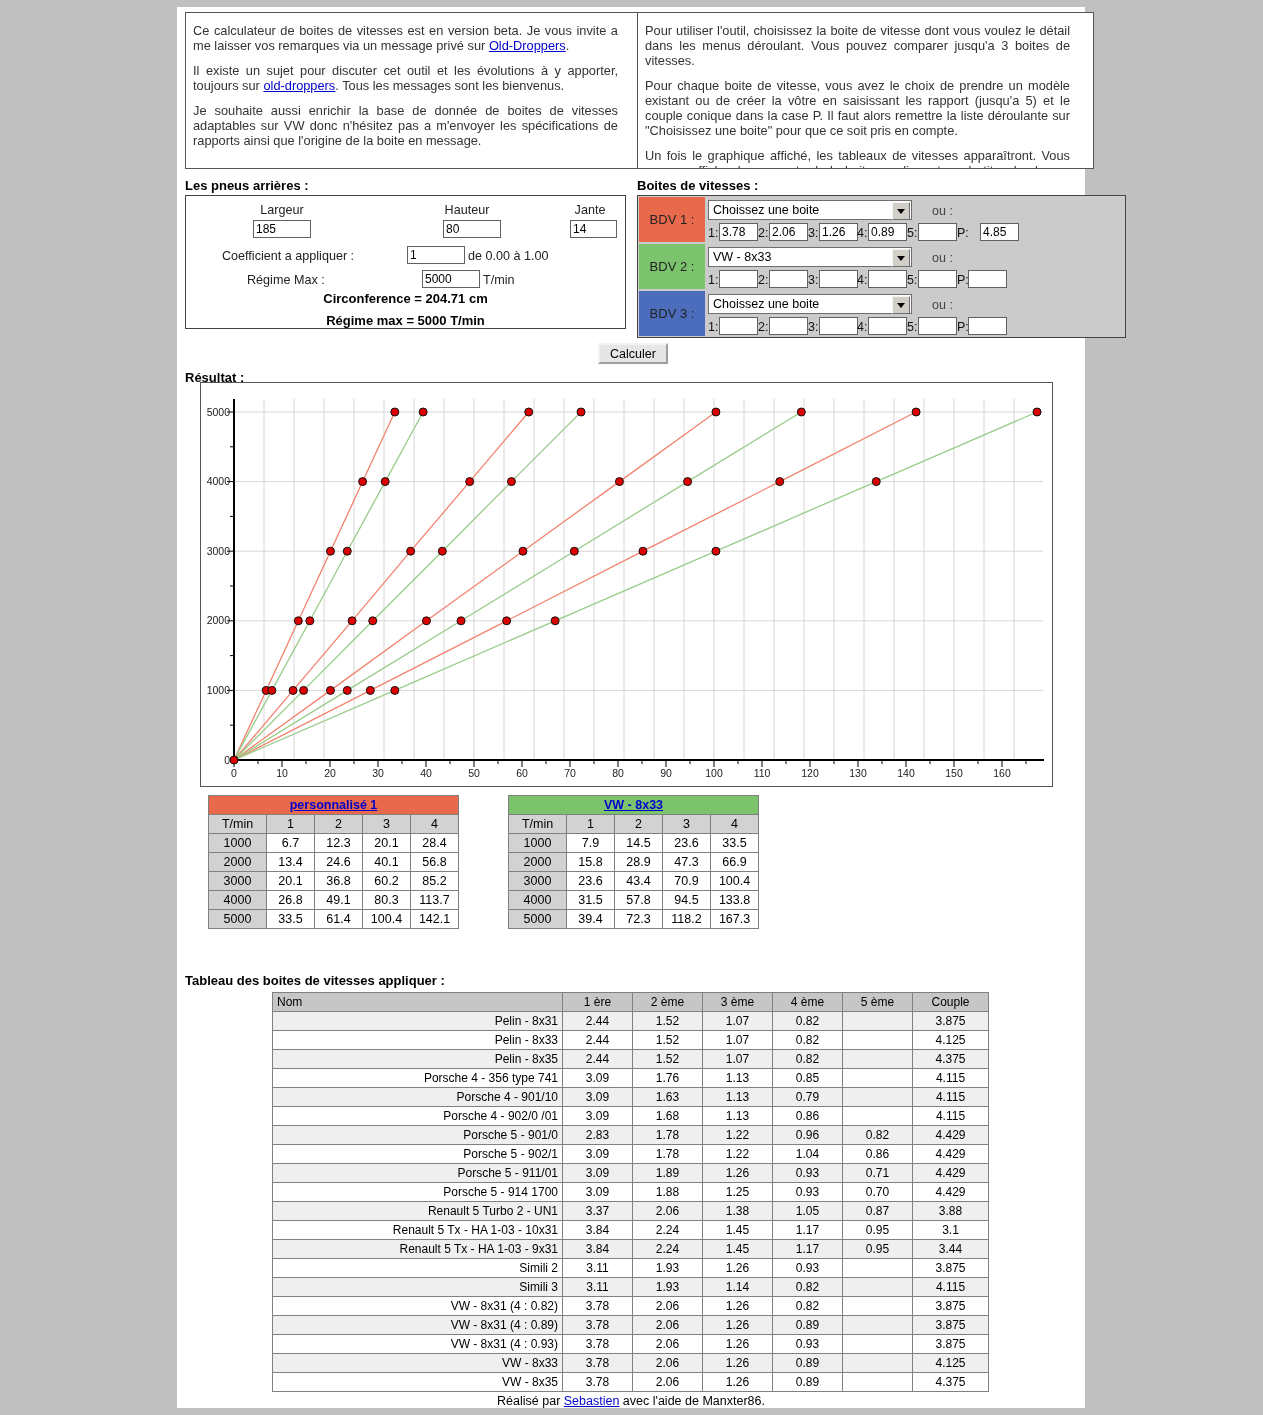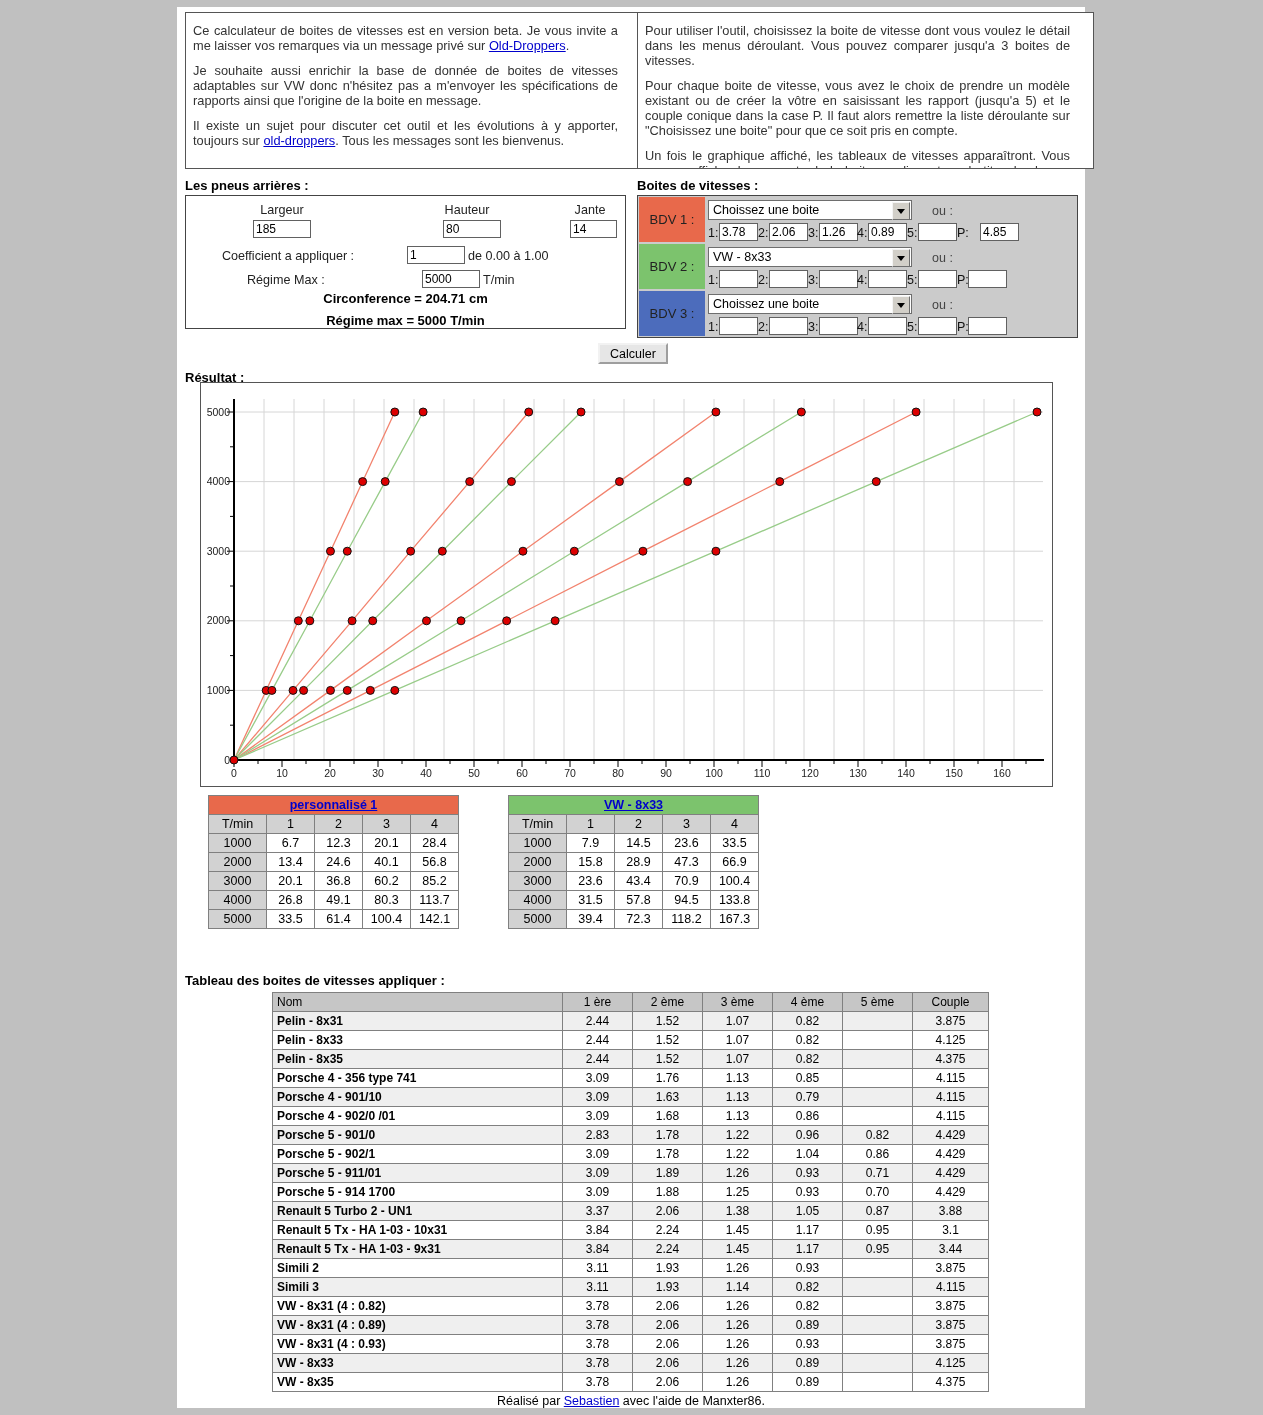--- a/index.html
+++ b/index.html
@@ -51,34 +51,34 @@
   .rtable tbody td:first-child{background:#d2d2d2;}
   .rtable col.c0{width:58px;}.rtable col.cn{width:48px;}
   .titlerow.orange th{background:#e8694b;}
   .titlerow.green th{background:#7cc36d;}
   
   .btable{width:716px;font-size:12px;table-layout:fixed;}
   .btable th,.btable td{border:1px solid #808080;padding:2px 4px;height:13px;color:#000;overflow:hidden;white-space:nowrap;}
   .btable th{background:#c6c6c6;font-weight:normal;text-align:center;}
   .btable th:first-child{text-align:left;}
   .btable td{text-align:center;}
-  .btable td:first-child{text-align:left;font-weight:bold;}
+  .btable td:first-child{text-align:right;}
   .btable tbody tr:nth-child(odd){background:#efefef;}
   .btable col.name{width:290px;}.btable col.g{width:70px;}.btable col.cp{width:76px;}
   .footer{font-size:12.5px;color:#000;text-align:center;width:100%;}
 </style>
 </head>
 <body>
 
 <div class="page">
 
   <div class="introbox abs" style="left:8px;top:5px;width:425px;height:152px;">
     <p><span>Ce calculateur de boites de vitesses est en version beta. Je vous invite a me laisser vos remarques via un message privé sur </span><a class="lnk">Old-Droppers</a><span>.</span></p>
+    <p><span>Il existe un sujet pour discuter cet outil et les évolutions à y apporter, toujours sur </span><a class="lnk">old-droppers</a><span>. Tous les messages sont les bienvenus.</span></p>
     <p>Je souhaite aussi enrichir la base de donnée de boites de vitesses adaptables sur VW donc n'hésitez pas a m'envoyer les spécifications de rapports ainsi que l'origine de la boite en message.</p>
-    <p><span>Il existe un sujet pour discuter cet outil et les évolutions à y apporter, toujours sur </span><a class="lnk">old-droppers</a><span>. Tous les messages sont les bienvenus.</span></p>
   </div>
 
   <div class="introbox abs" style="left:460px;top:5px;width:425px;height:152px;">
     <p>Pour utiliser l'outil, choisissez la boite de vitesse dont vous voulez le détail dans les menus déroulant. Vous pouvez comparer jusqu'a 3 boites de vitesses.</p>
     <p>Pour chaque boite de vitesse, vous avez le choix de prendre un modèle existant ou de créer la vôtre en saisissant les rapport (jusqu'a 5) et le couple conique dans la case P. Il faut alors remettre la liste déroulante sur "Choisissez une boite" pour que ce soit pris en compte.</p>
     <p>Un fois le graphique affiché, les tableaux de vitesses apparaîtront. Vous pouvez afficher les rapports de la boite en cliquant sur le titre de chacun des tableaux.</p>
   </div>
 
   <div class="sectitle abs" style="left:8px;top:171px;">Les pneus arrières :</div>
   <div class="panel abs" style="left:8px;top:188px;width:439px;height:132px;">
@@ -92,21 +92,21 @@
     <input class="tin abs" style="left: 221px; top: 50px; width: 52px;" value="1">
     <span class="flabel abs" style="left:282px;top:53px;">de 0.00 à 1.00</span>
     <span class="flabel abs" style="left:61px;top:77px;">Régime Max :</span>
     <input class="tin abs" style="left: 236px; top: 74px; width: 52px;" value="5000">
     <span class="flabel abs" style="left:297px;top:77px;">T/min</span>
     <div class="boldline abs" style="top:95px;">Circonference = 204.71 cm</div>
     <div class="boldline abs" style="top:117px;">Régime max = 5000 T/min</div>
   </div>
 
   <div class="sectitle abs" style="left:460px;top:171px;">Boites de vitesses :</div>
-  <div class="gpanel abs" style="left:460px;top:188px;width:439px;height:141px;">
+  <div class="gpanel abs" style="left:460px;top:188px;width:439px;height:141px;padding-left:48px;">
 
     <div class="bdvrow" style="top:1px;">
       <div class="bdvcell" style="background:#e8694b;">BDV 1 :</div>
       <div class="selbox" style="left:69px;top:3px;"><span>Choissez une boite</span><span class="selarrow"></span></div>
       <span class="oulbl abs" style="left:293px;top:7px;">ou :</span>
       <span class="rlbl abs" style="left:69px;top:29px;">1:</span>
         <input class="tin rin" style="left: 80px; top: 26px;" value="3.78">
       <span class="rlbl abs" style="left:119px;top:29px;">2:</span>
         <input class="tin rin" style="left: 130px; top: 26px;" value="2.06">
       <span class="rlbl abs" style="left:169px;top:29px;">3:</span>

